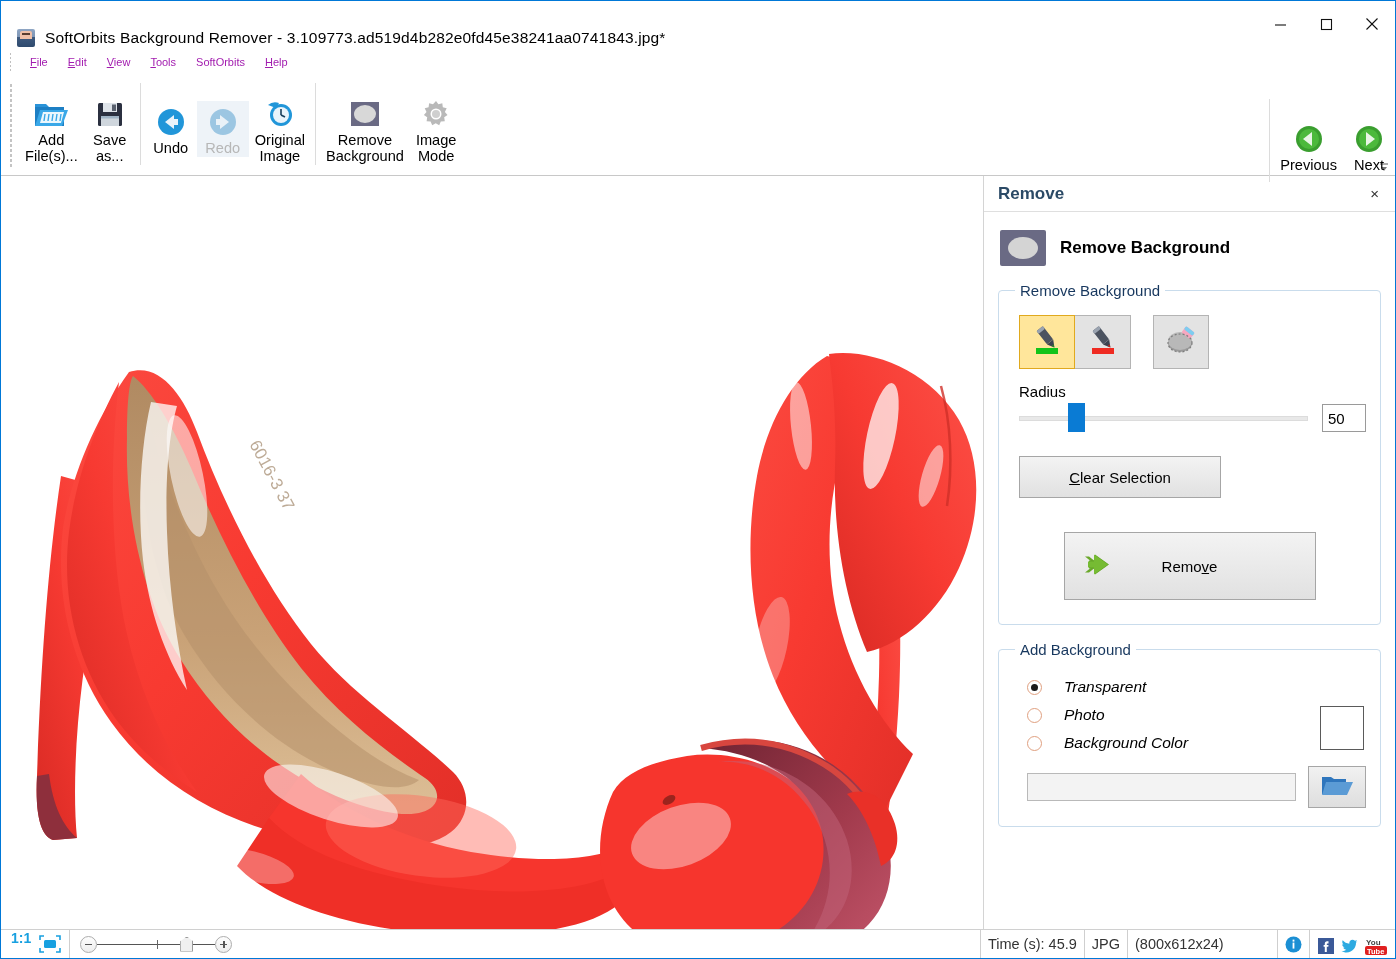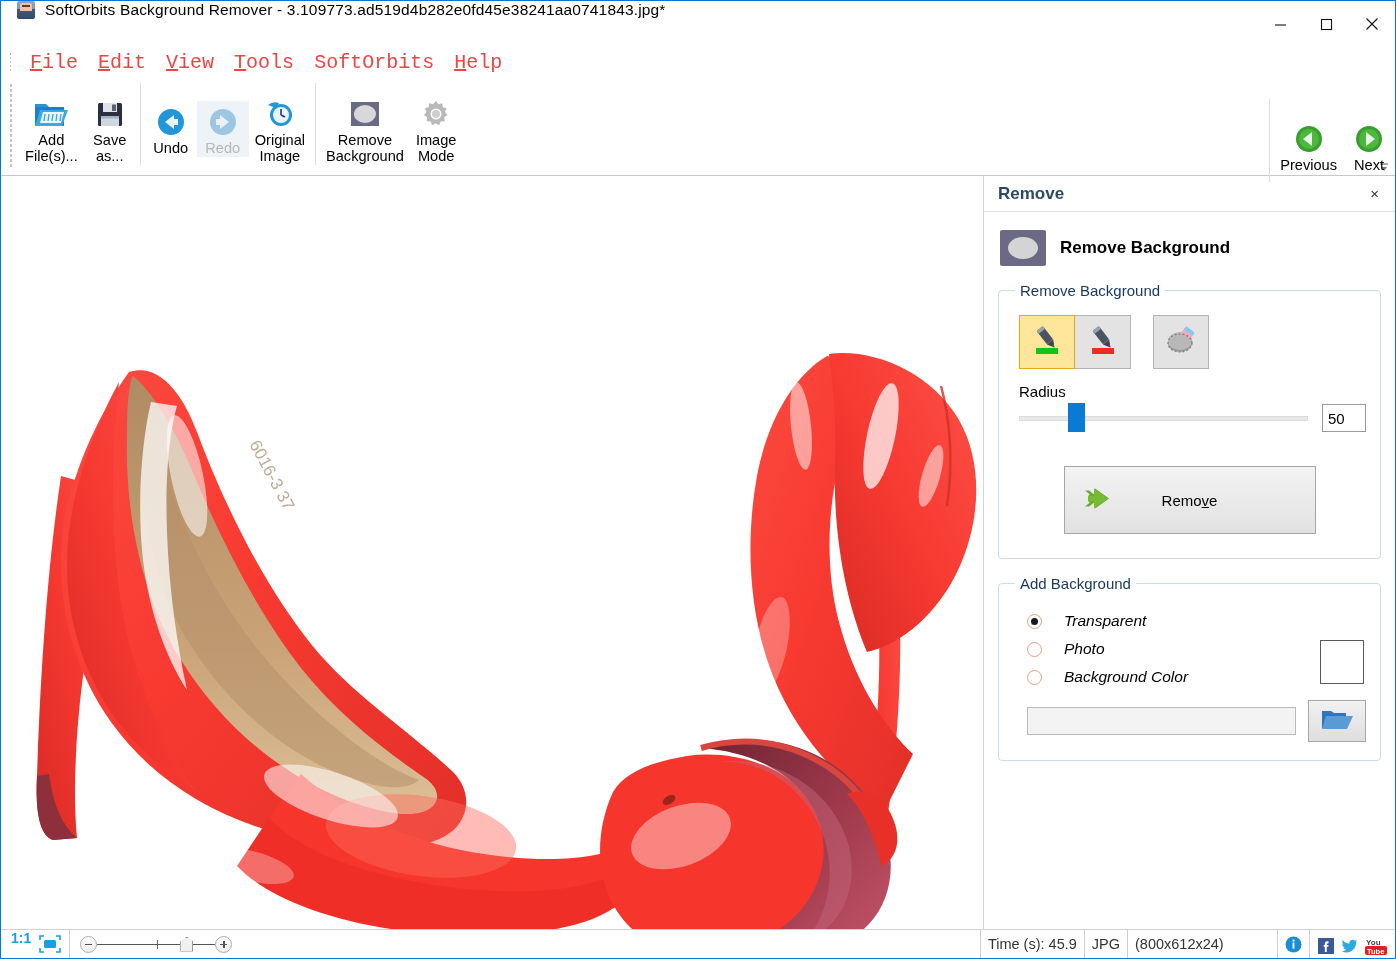--- a/index.html
+++ b/index.html
@@ -13,21 +13,21 @@
     position: relative;
     width: 1396px; height: 959px;
     border: 1px solid #0078d7;
     background: #ffffff;
     display: flex; flex-direction: column;
   }
 
   
   .titlebar {
     height: 46px; flex: 0 0 46px;
-    display: flex; align-items: flex-start;
+    display: flex; align-items: flex-end;
     background: #ffffff;
     position: relative;
   }
   .title-icon {
     width: 18px; height: 18px; margin-left: 16px; margin-right: 10px;
     position: relative; flex: 0 0 18px;
     background: linear-gradient(#8fa6c4 0%, #7e95b5 45%, #3f5a7e 46%, #2e4a6e 100%);
     border-radius: 2px;
   }
   .title-icon::before {
@@ -55,21 +55,21 @@
     display: flex; align-items: center;
     background: #ffffff; padding-left: 8px;
     border-bottom: none;
   }
   .menubar .grip {
     width: 3px; height: 20px; margin-right: 8px;
     background-image: radial-gradient(#c0c0c0 40%, transparent 41%);
     background-size: 3px 4px;
   }
   .menu-item {
-    font-size: 20px; color: #ef4444; padding: 3px 10px; white-space: nowrap; font-family: Liberation Mono, monospace;
+    font-size: 11px; color: #a21caf; padding: 3px 10px; white-space: nowrap;
   }
   .menu-item u { text-decoration: underline; }
 
   
   .toolbar {
     height: 99px; flex: 0 0 99px;
     display: flex; align-items: stretch;
     background: #ffffff;
     border-bottom: 1px solid #c8c8c8;
     position: relative;
@@ -635,20 +635,23 @@
           <div class="lab">Radius</div>
 
           <div class="slider-row">
             <div class="slider">
               <div class="track"></div>
               <div class="thumb"></div>
             </div>
             <div class="numbox">50</div>
           </div>
 
+          <div class="btn btn-clear">
+            <span><u>C</u>lear Selection</span>
+          </div>
 
           <div class="btn btn-remove">
             <span class="arrow">
               <svg width="34" height="28" viewBox="0 0 34 28">
                 <path d="M2 6 L12 14 L2 22 L6 22 L16 14 L6 6 Z" fill="#6aa82a"></path>
                 <path d="M12 4 L26 14 L12 24 L12 18 L6 18 L6 10 L12 10 Z" fill="#62a527"></path>
                 <path d="M11 4 L25 14 L11 24 L11 17 L5 17 L5 11 L11 11 Z" fill="#76bb33"></path>
               </svg>
             </span>
             <span>Remo<u>v</u>e</span>

